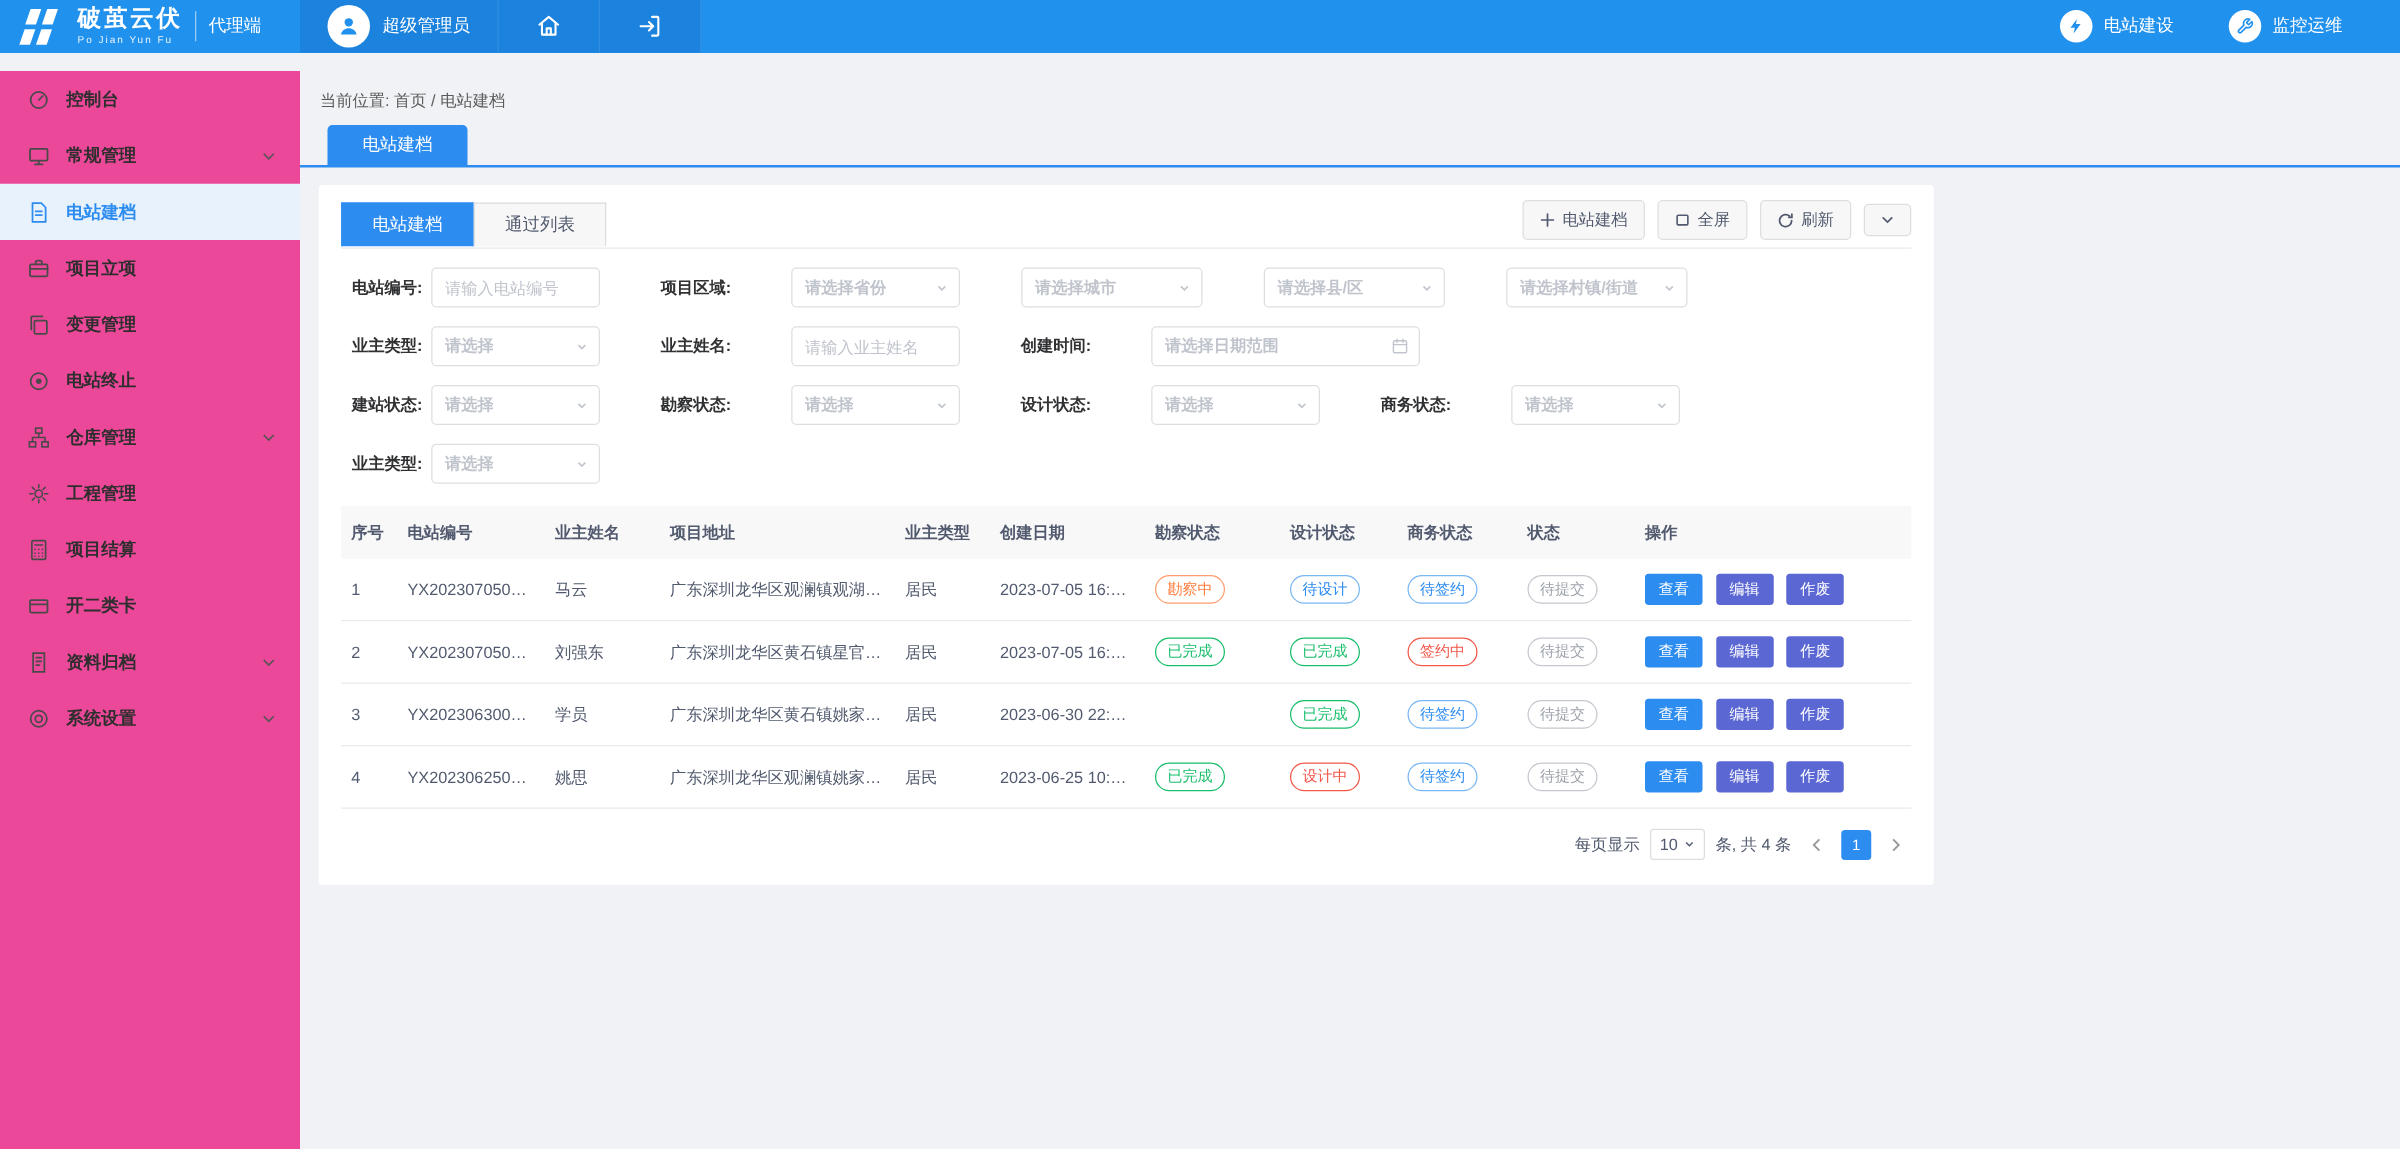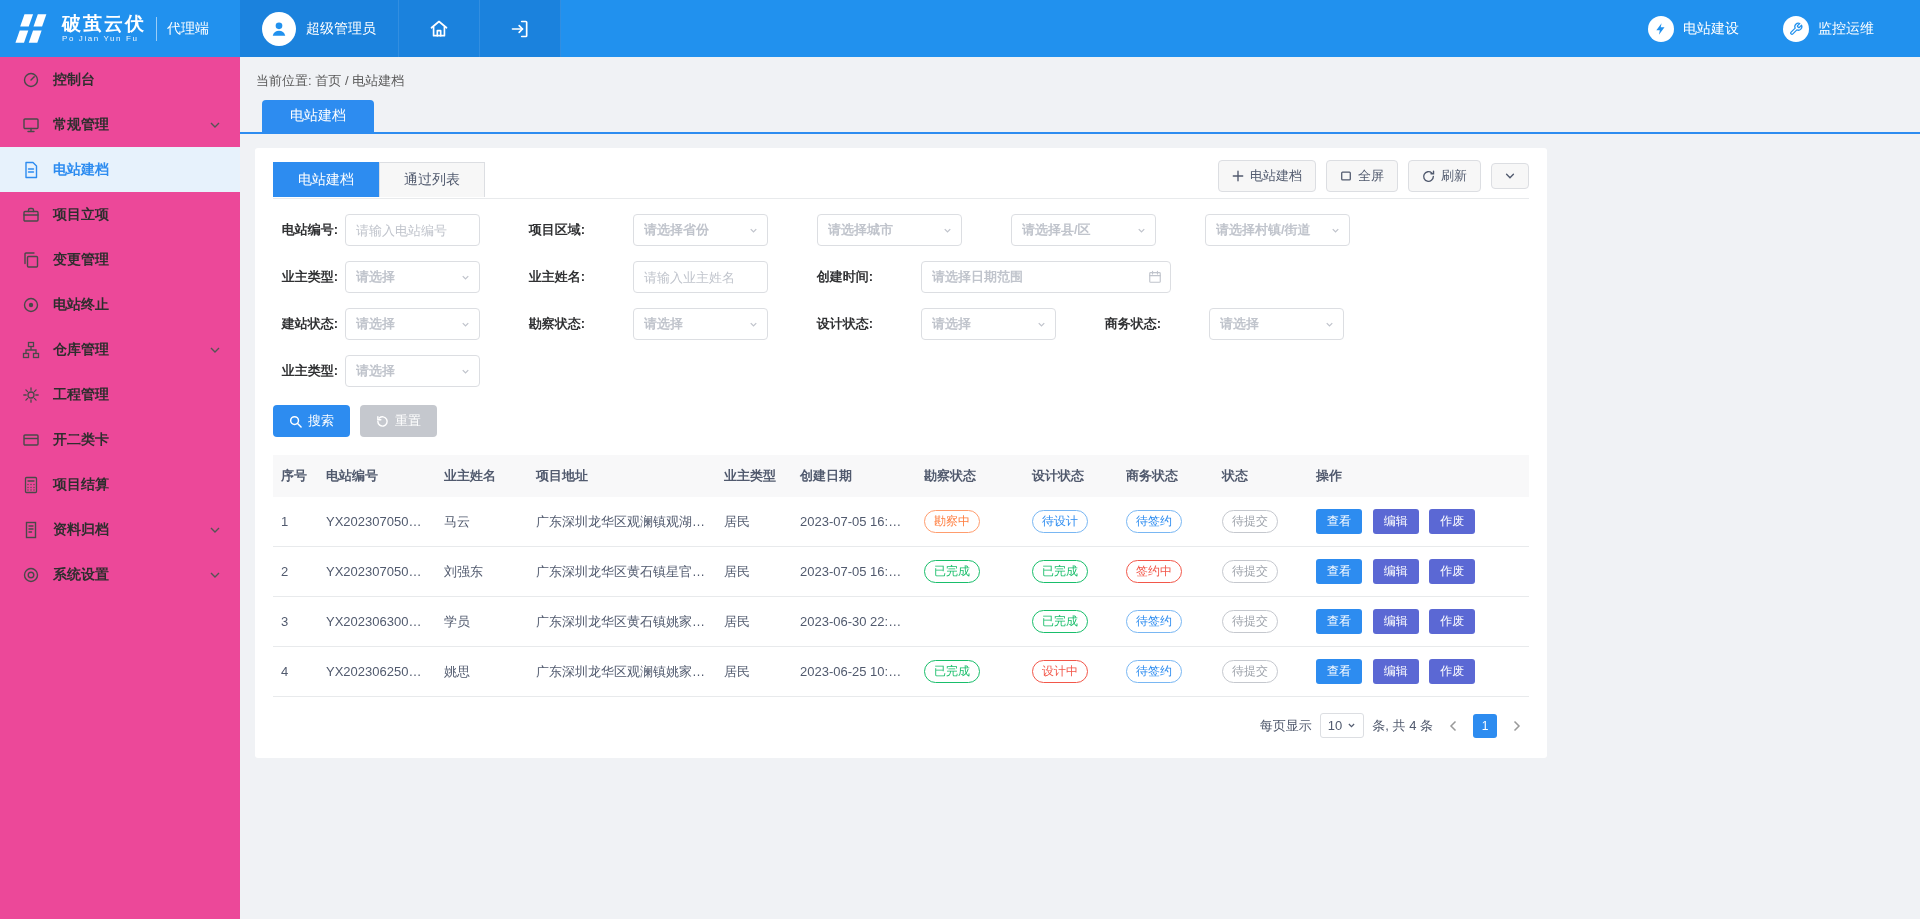--- a/index.html
+++ b/index.html
@@ -1,21 +1,21 @@
 <!DOCTYPE html>
 <html><head>
 <meta charset="utf-8">
 <style>
   * { box-sizing: border-box; margin: 0; padding: 0; }
   html,body { width: 1920px; height: 919px; overflow: hidden; }
   body { font-family: "Liberation Sans", "DejaVu Sans", sans-serif; background: #f0f2f5; color: #333; }
   svg { display: block; }
 
   
-  .topbar { position: fixed; top:0; left:0; width:1920px; height:57px; background:#2191ee; display:flex; align-items:stretch; color:#fff; z-index:20; }
+  .topbar { position: fixed; top:0; left:0; width:1920px; height:42px; background:#2191ee; display:flex; align-items:stretch; color:#fff; z-index:20; }
   .logo-area { width:240px; display:flex; align-items:center; padding:0 12px 0 14px; }
   .logo-text { margin-left:8px; }
   .logo-title { font-size:19px; font-weight:bold; letter-spacing:2px; line-height:1.1; }
   .logo-sub { font-size:8px; letter-spacing:1.6px; opacity:.9; }
   .logo-divider { width:1px; height:24px; background:rgba(255,255,255,.55); margin:0 10px; }
   .logo-tag { font-size:14px; white-space:nowrap; }
   .topbar-seg { background:#1b82dd; display:flex; align-items:center; justify-content:center; padding:0 30px; cursor:pointer; border-right:1px solid rgba(255,255,255,.10); }
   .user-seg { gap:10px; padding:0 22px; }
   .user-name { font-size:14px; }
   .avatar { width:34px; height:34px; border-radius:50%; background:#fff; display:flex; align-items:center; justify-content:center; }
@@ -52,21 +52,21 @@
   .f-row { display:flex; align-items:center; margin-top:15px; }
   .f-group { display:flex; align-items:center; }
   .f-group + .f-group { margin-left:40px;gap:41px; }
   .f-label { width:65px; text-align:right; margin-right:7px; font-size:13px; font-weight:bold; color:#303133; white-space:nowrap; flex:none; }
   .f-input, .f-select { width:135px; height:32px; border:1px solid #dcdee2; border-radius:4px; background:#fff; font-size:13px; }
   .f-input { padding:0 10px; color:#1d4ed8; outline:none; font-family:inherit; }
   .f-input::placeholder { color:#c0c4cc; }
   .f-select { display:flex; align-items:center; justify-content:space-between; padding:0 8px 0 10px; cursor:pointer;font-weight:bold; }
   .f-select .ph { color:#c0c4cc; white-space:nowrap; overflow:hidden; }
   .f-select.w145 { width:145px; margin-left:8px; }
-  .f-date { width:250px; }
+  .f-date { width:215px; }
   .f-date .ph { color:#c0c4cc; }
 
   .btn-row { margin-top:18px; display:flex; gap:10px; }
   .btn { display:inline-flex; align-items:center; gap:6px; padding:7px 16px; border:none; border-radius:4px; font-size:13px; color:#fff; cursor:pointer; font-family:inherit; }
   .btn-search { background:#2d8cf0; }
   .btn-reset { background:#c5c8ce; }
 
   
   table { width:100%; border-collapse:collapse; margin-top:18px; font-size:13px; color:#515a6e; table-layout:fixed; }
   thead th { background:#f8f8f9; text-align:left; padding:12px 8px; font-weight:bold; color:#515a6e; white-space:nowrap; }
@@ -242,36 +242,36 @@
       <svg width="18" height="18" viewBox="0 0 18 18" fill="none" stroke="currentColor" stroke-width="1.3" stroke-linecap="round">
         <circle cx="9" cy="9" r="3"></circle>
         <path d="M9 1.8v2.4M9 13.8v2.4M1.8 9h2.4M13.8 9h2.4M3.9 3.9l1.7 1.7M12.4 12.4l1.7 1.7M14.1 3.9l-1.7 1.7M5.6 12.4l-1.7 1.7"></path>
       </svg>
     </span>
     <span class="s-label">工程管理</span>
   </div>
 
   <div class="side-item">
     <span class="s-icon">
+      <svg width="18" height="18" viewBox="0 0 18 18" fill="none" stroke="currentColor" stroke-width="1.3" stroke-linecap="round">
+        <rect x="3.5" y="1.5" width="11" height="15" rx="1"></rect>
+          <path d="M6 5h6M6 8.5h.01M9 8.5h.01M12 8.5h.01M6 11.5h.01M9 11.5h.01M12 11.5h.01M6 14h.01M9 14h.01M12 14h.01"></path>
+      </svg>
+    </span>
+    <span class="s-label">项目结算</span>
+  </div>
+
+  <div class="side-item">
+    <span class="s-icon">
       <svg width="18" height="18" viewBox="0 0 18 18" fill="none" stroke="currentColor" stroke-width="1.4">
         <rect x="2" y="4" width="14" height="10" rx="1"></rect>
           <path d="M2 7.5h14"></path>
       </svg>
     </span>
     <span class="s-label">开二类卡</span>
-  </div>
-
-  <div class="side-item">
-    <span class="s-icon">
-      <svg width="18" height="18" viewBox="0 0 18 18" fill="none" stroke="currentColor" stroke-width="1.3" stroke-linecap="round">
-        <rect x="3.5" y="1.5" width="11" height="15" rx="1"></rect>
-          <path d="M6 5h6M6 8.5h.01M9 8.5h.01M12 8.5h.01M6 11.5h.01M9 11.5h.01M12 11.5h.01M6 14h.01M9 14h.01M12 14h.01"></path>
-      </svg>
-    </span>
-    <span class="s-label">项目结算</span>
   </div>
 
   <div class="side-item">
     <span class="s-icon">
       <svg width="18" height="18" viewBox="0 0 18 18" fill="none" stroke="currentColor" stroke-width="1.4" stroke-linecap="round">
         <rect x="4.5" y="1.5" width="9" height="15"></rect>
           <path d="M7 5h4M7 8h4M7 11h2.5"></path>
       </svg>
     </span>
     <span class="s-label">资料归档</span>
@@ -451,36 +451,20 @@
         <span class="f-label">业主类型:</span>
         <div class="f-select">
           <span class="ph">请选择</span>
           <svg width="11" height="11" viewBox="0 0 12 12" fill="none" stroke="#c0c4cc" stroke-width="1.4">
               <path d="M3 4.5l3 3 3-3"></path>
             </svg>
         </div>
       </div>
     </div>
 
-    <div class="btn-row">
-      <button class="btn btn-search">
-        <svg width="13" height="13" viewBox="0 0 14 14" fill="none" stroke="#fff" stroke-width="1.6" stroke-linecap="round">
-          <circle cx="6" cy="6" r="4.2"></circle>
-            <path d="M9.2 9.2 13 13"></path>
-        </svg>
-        <span>搜索</span>
-      </button>
-      <button class="btn btn-reset">
-        <svg width="13" height="13" viewBox="0 0 14 14" fill="none" stroke="#fff" stroke-width="1.6" stroke-linecap="round">
-          <path d="M2 7a5 5 0 1 0 1.6-3.7"></path>
-            <path d="M2 1.8v3.2h3.2"></path>
-        </svg>
-        <span>重置</span>
-      </button>
-    </div>
 
     <table>
       <colgroup>
         <col style="width:45px">
           <col style="width:118px">
           <col style="width:92px">
           <col style="width:188px">
         <col style="width:76px">
           <col style="width:124px">
           <col style="width:108px">

